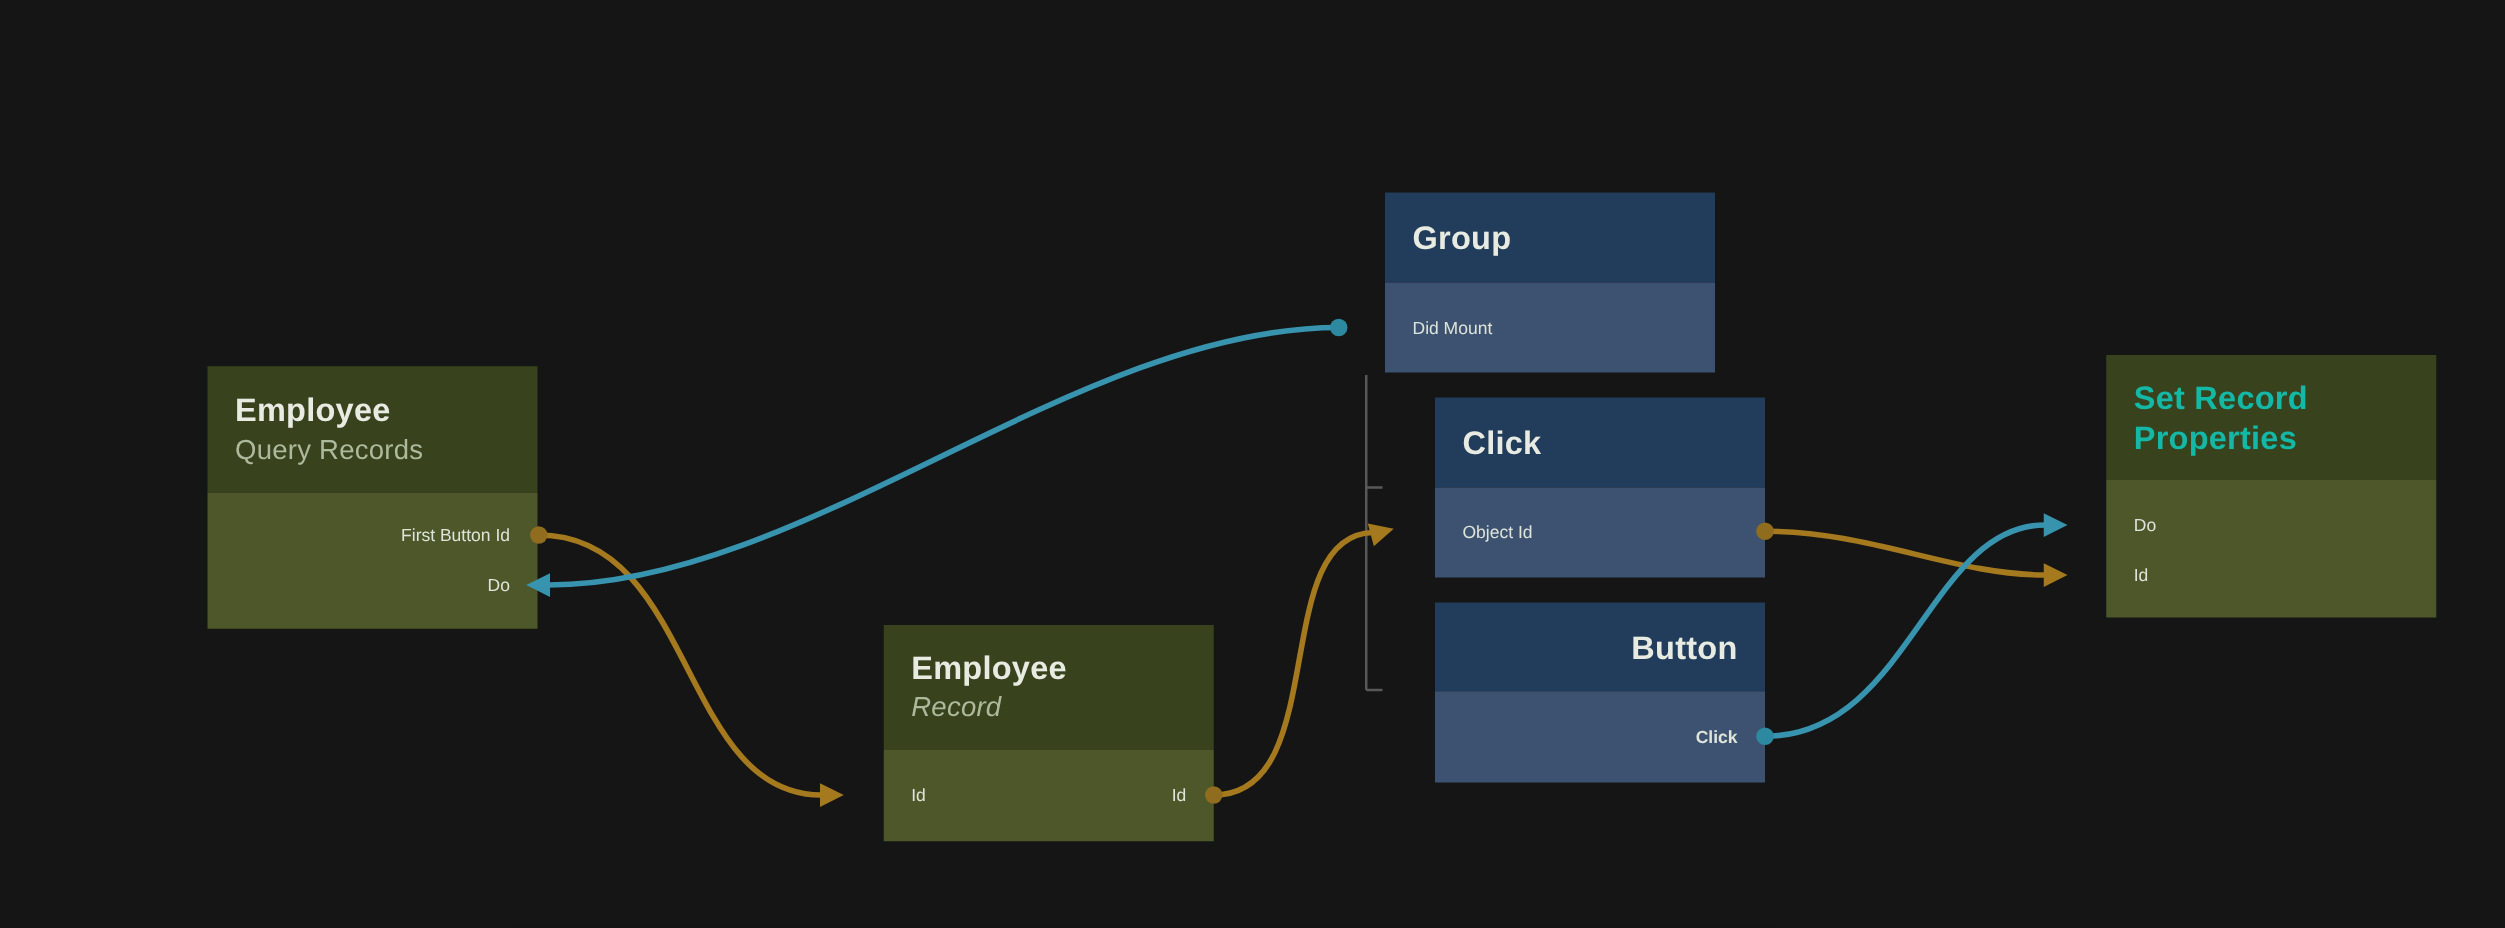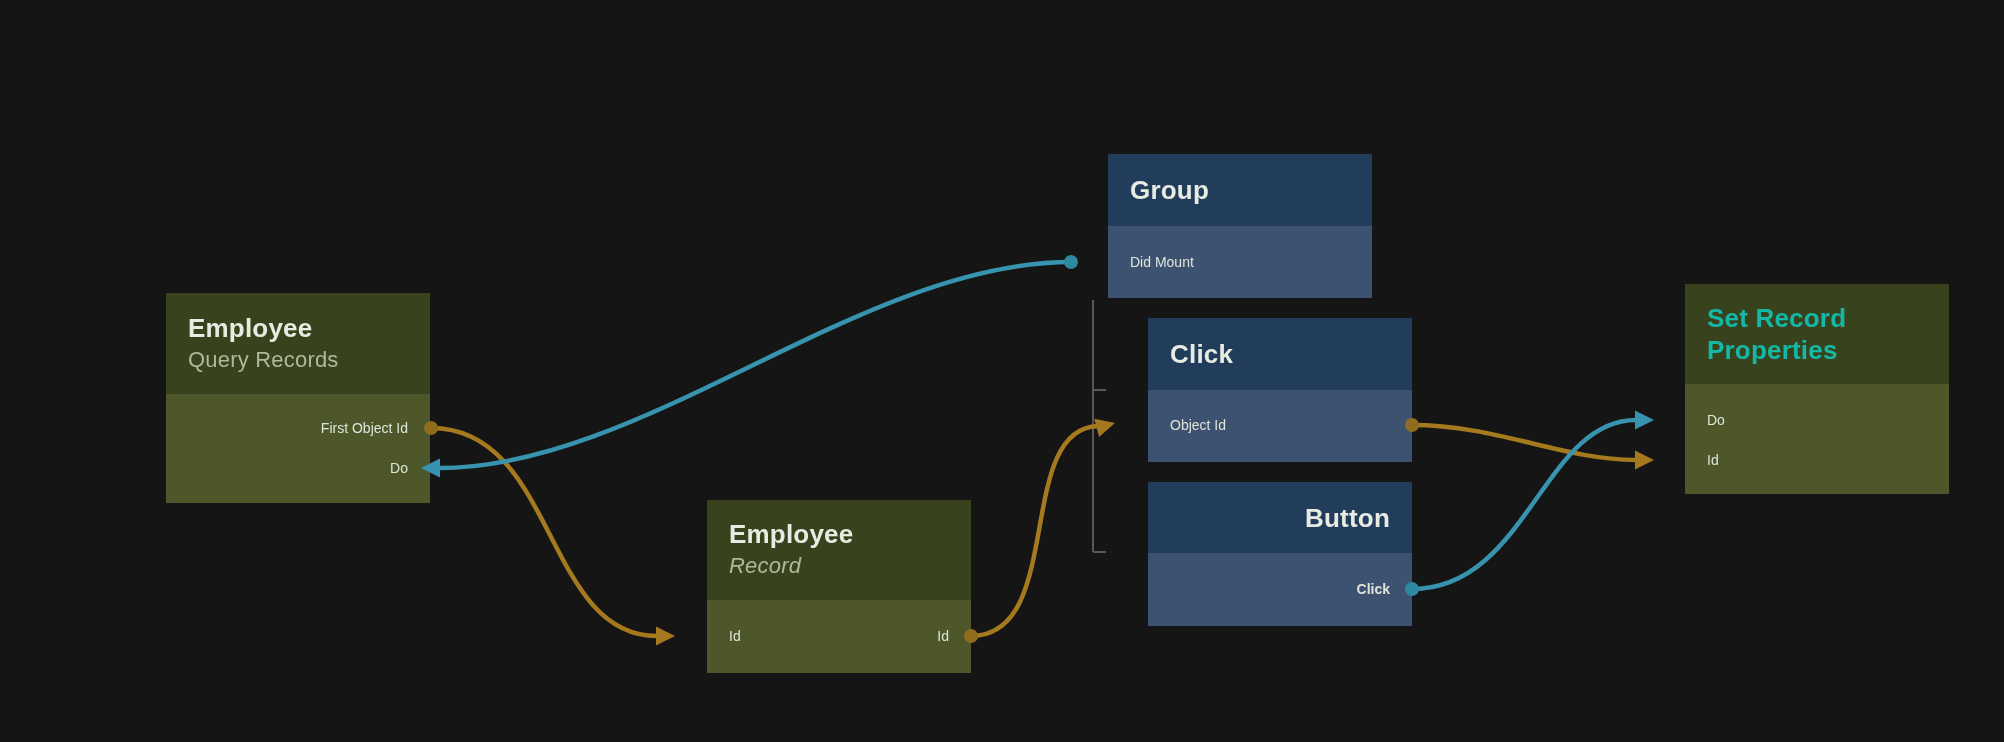--- a/index.html
+++ b/index.html
@@ -36,21 +36,21 @@
 </head>
 <body>
 
 <div class="canvas" id="canvas" style="width: 2004px; height: 742px; background: rgb(21, 21, 21);">
     <div class="node" style="left: 130px; top: 293px; width: 300px;">
       <div class="node-header" style="height: 101px; background: rgb(56, 66, 29);">
         <div class="node-title" style="color: rgb(232, 235, 226);">Employee</div>
         <div class="node-subtitle" style="color: rgb(173, 185, 156);">Query Records</div>
       </div>
       <div class="node-body" style="height: 109px; background: rgb(77, 87, 42);">
-        <div class="port right" style="top: 14px; color: rgb(223, 228, 218);">First Object Id</div>
+        <div class="port right" style="top: 14px; color: rgb(223, 228, 218);">First Button Id</div>
         <div class="port right" style="top: 54px; color: rgb(223, 228, 218);">Do</div>
       </div>
     </div>
     <div class="node" style="left: 1072px; top: 154px; width: 300px;">
       <div class="node-header" style="height: 72px; background: rgb(34, 61, 92);">
         <div class="node-title" style="color: rgb(232, 235, 226);">Group</div>
       </div>
       <div class="node-body" style="height: 72px; background: rgb(61, 82, 112);">
         <div class="port left" style="top: 16px; color: rgb(223, 228, 218);">Did Mount</div>
       </div>

